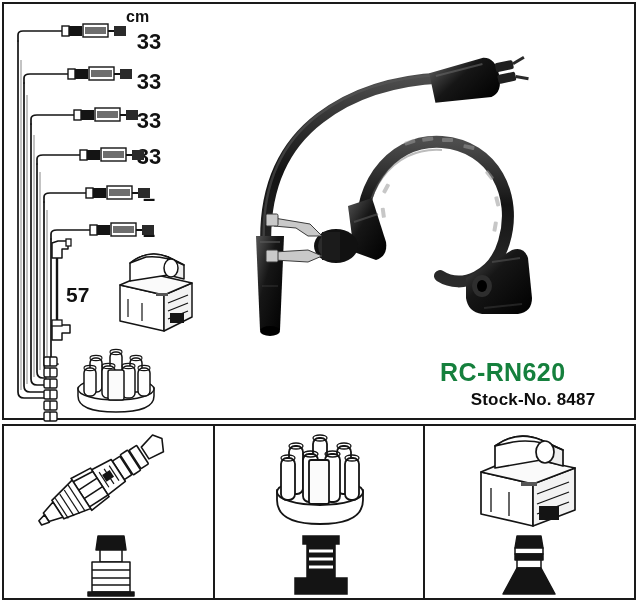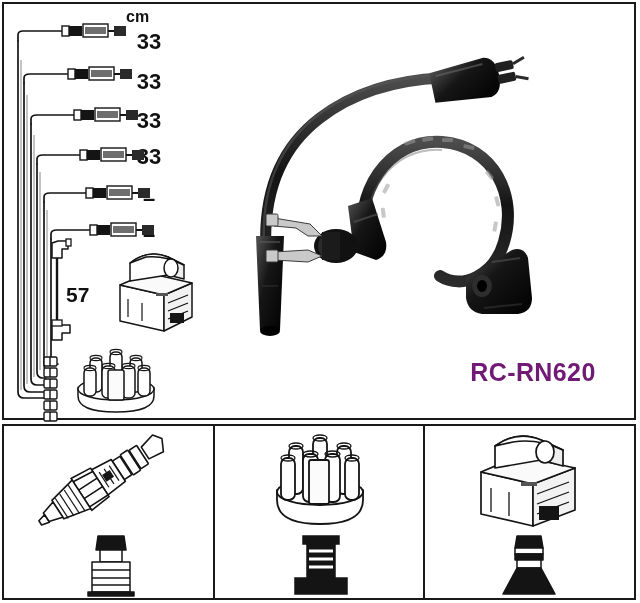--- a/index.html
+++ b/index.html
@@ -39,22 +39,22 @@
     font-size:22px;font-weight:bold;color:#111;line-height:1;
   }
   .meas.dash{font-size:22px;letter-spacing:0;}
   .lead-57{
     position:absolute;left:66px;top:283px;
     font-size:21px;font-weight:bold;color:#111;text-align:right;
   }
 
   
   .prod-code{
-    position:absolute;left:440px;top:358px;width:186px;text-align:center;
-    font-size:25px;font-weight:bold;color:#701a75;letter-spacing:.4px;
+    position:absolute;left:440px;top:358px;width:186px;
+    font-size:25px;font-weight:bold;color:#15803d;letter-spacing:.4px;
   }
   .prod-stock{
     position:absolute;left:440px;top:390px;width:186px;text-align:center;
     font-size:17px;font-weight:bold;color:#0d0d0d;letter-spacing:.2px;
   }
 
   
   .layer{position:absolute;left:0;top:0;width:640px;height:603px;pointer-events:none;}
   .layer svg{display:block;}
   .art{position:absolute;}
@@ -73,20 +73,21 @@
   <div class="meas" style="top:31px;">33</div>
   <div class="meas" style="top:71px;">33</div>
   <div class="meas" style="top:110px;">33</div>
   <div class="meas" style="top:146px;">33</div>
   <div class="meas dash" style="top:188px;">–</div>
   <div class="meas dash" style="top:224px;">–</div>
 
   <div class="lead-57">57</div>
 
   <div class="prod-code">RC-RN620</div>
+  <div class="prod-stock">Stock-No. 8487</div>
 
   <div class="layer">
   <svg width="640" height="603" viewBox="0 0 640 603" xmlns="http://www.w3.org/2000/svg">
     <g fill="none" stroke="#141414" stroke-width="1.7" stroke-linecap="round" stroke-linejoin="round">
 
       <path d="M18,41 L18,35 Q18,31 23,31 L62,31"></path>
       <path d="M18,41 L18,392 Q18,398 24,398 L44,398"></path>
 
       <path d="M24,83 L24,78 Q24,74 30,74 L68,74"></path>
       <path d="M24,83 L24,386 Q24,392 30,392 L44,392"></path>

